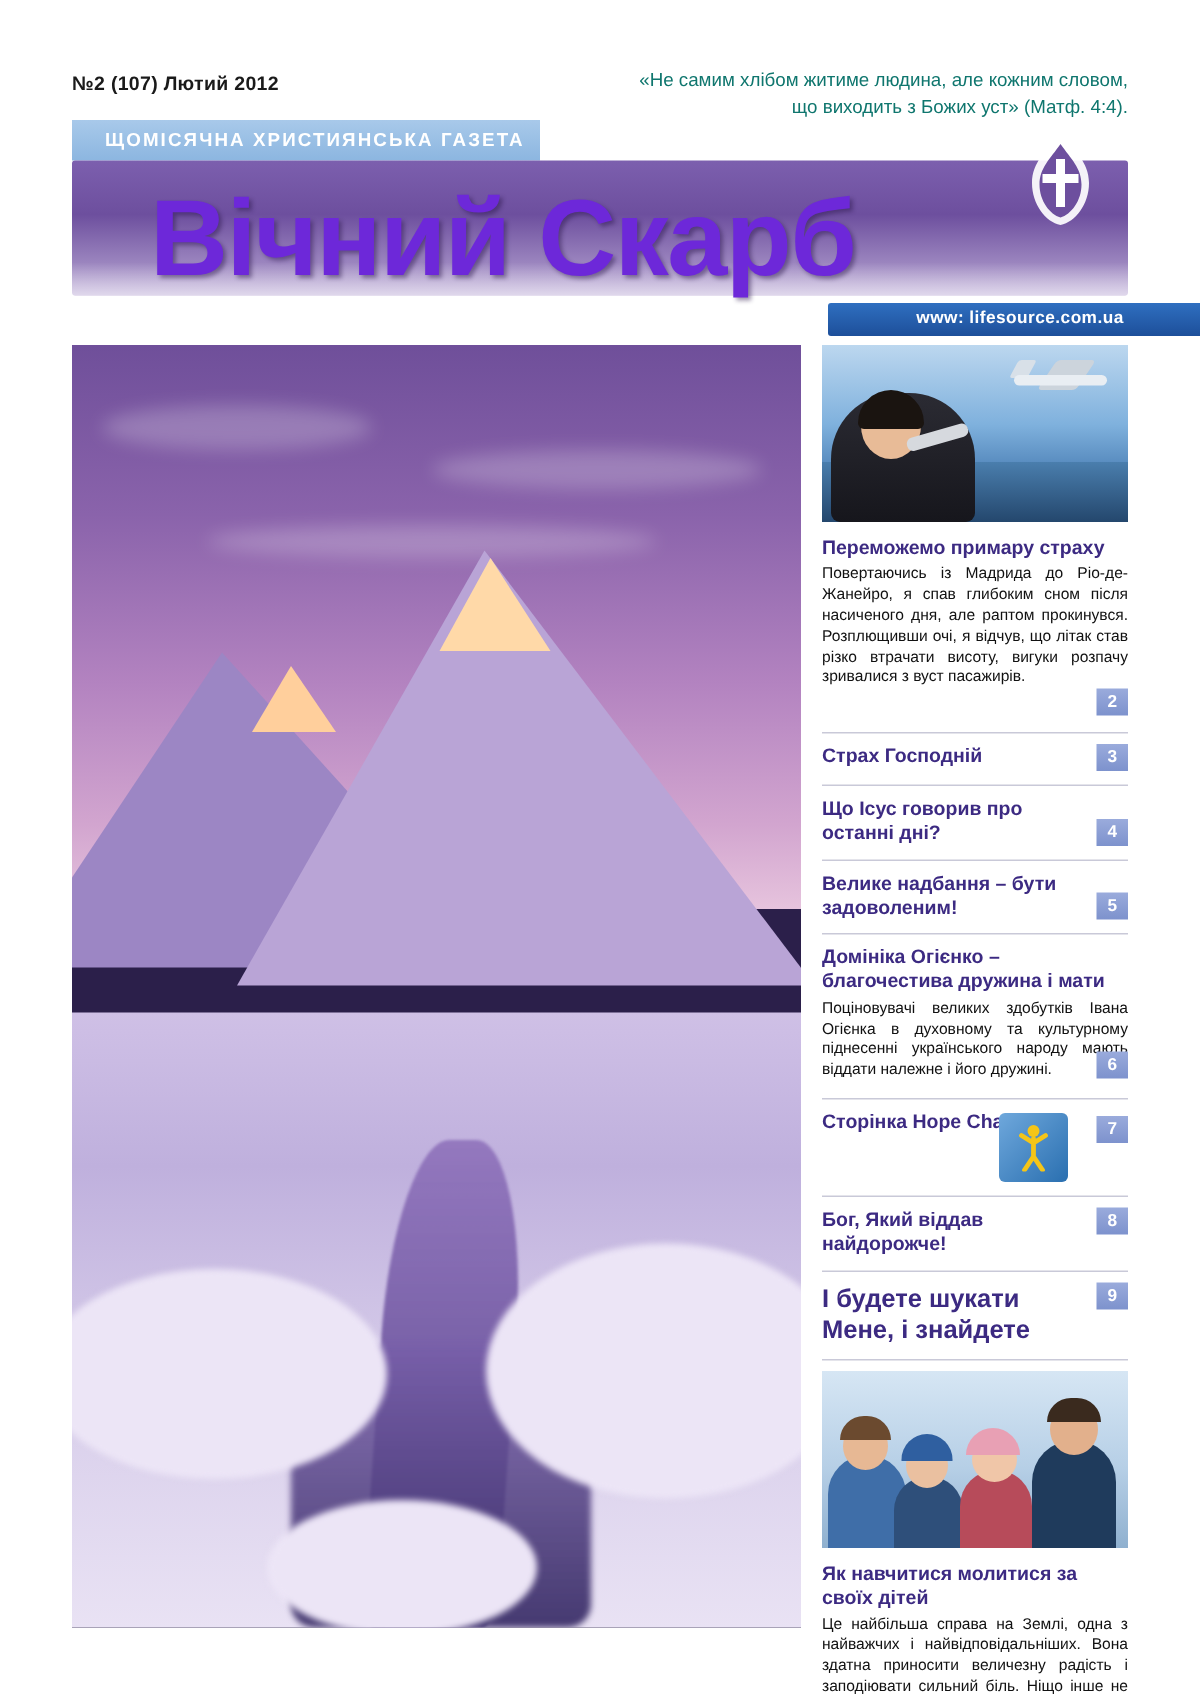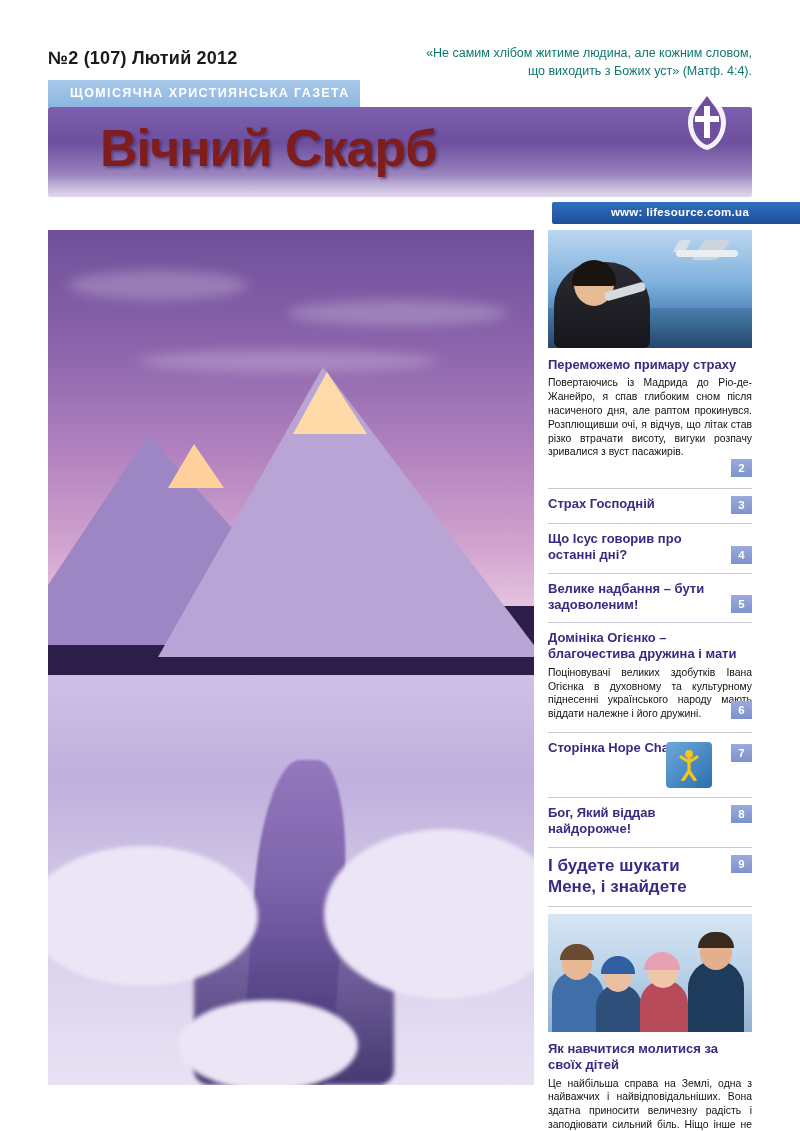--- a/index.html
+++ b/index.html
@@ -25,21 +25,21 @@
   
   .masthead {
     position: absolute;
     left: 48px; top: 44px;
     width: 704px;
     height: 170px;
   }
   .issue-line {
     position: absolute;
     left: 0; top: 4px;
-    font-size: 18px;
+    font-size: 13px;
     font-weight: bold;
     color: #1a1a1a;
     letter-spacing: 0.2px;
     text-align: center;
   }
   .verse {
     position: absolute;
     right: 0; top: 0;
     width: 340px;
     text-align: right;
@@ -76,23 +76,23 @@
   .title-band::after {
     content: "";
     position: absolute;
     left: 0; right: 0; bottom: 0;
     height: 22px;
     background: linear-gradient(180deg, rgba(255,255,255,0) 0%, rgba(255,255,255,0.55) 100%);
   }
   .paper-title {
     position: absolute;
     left: 52px; top: 74px;
-    font-size: 52px;
-    font-weight: bold;
-    color: #7f1d1d;
+    font-size: 72px;
+    font-weight: bold;
+    color: #6d28d9;
     letter-spacing: -1px;
     text-shadow: 2px 2px 3px rgba(40,20,70,0.45);
     z-index: 3;
     white-space: nowrap;
   }
   .logo-emblem {
     position: absolute;
     right: 16px; top: 42px;
     width: 58px; height: 66px;
     z-index: 3;

